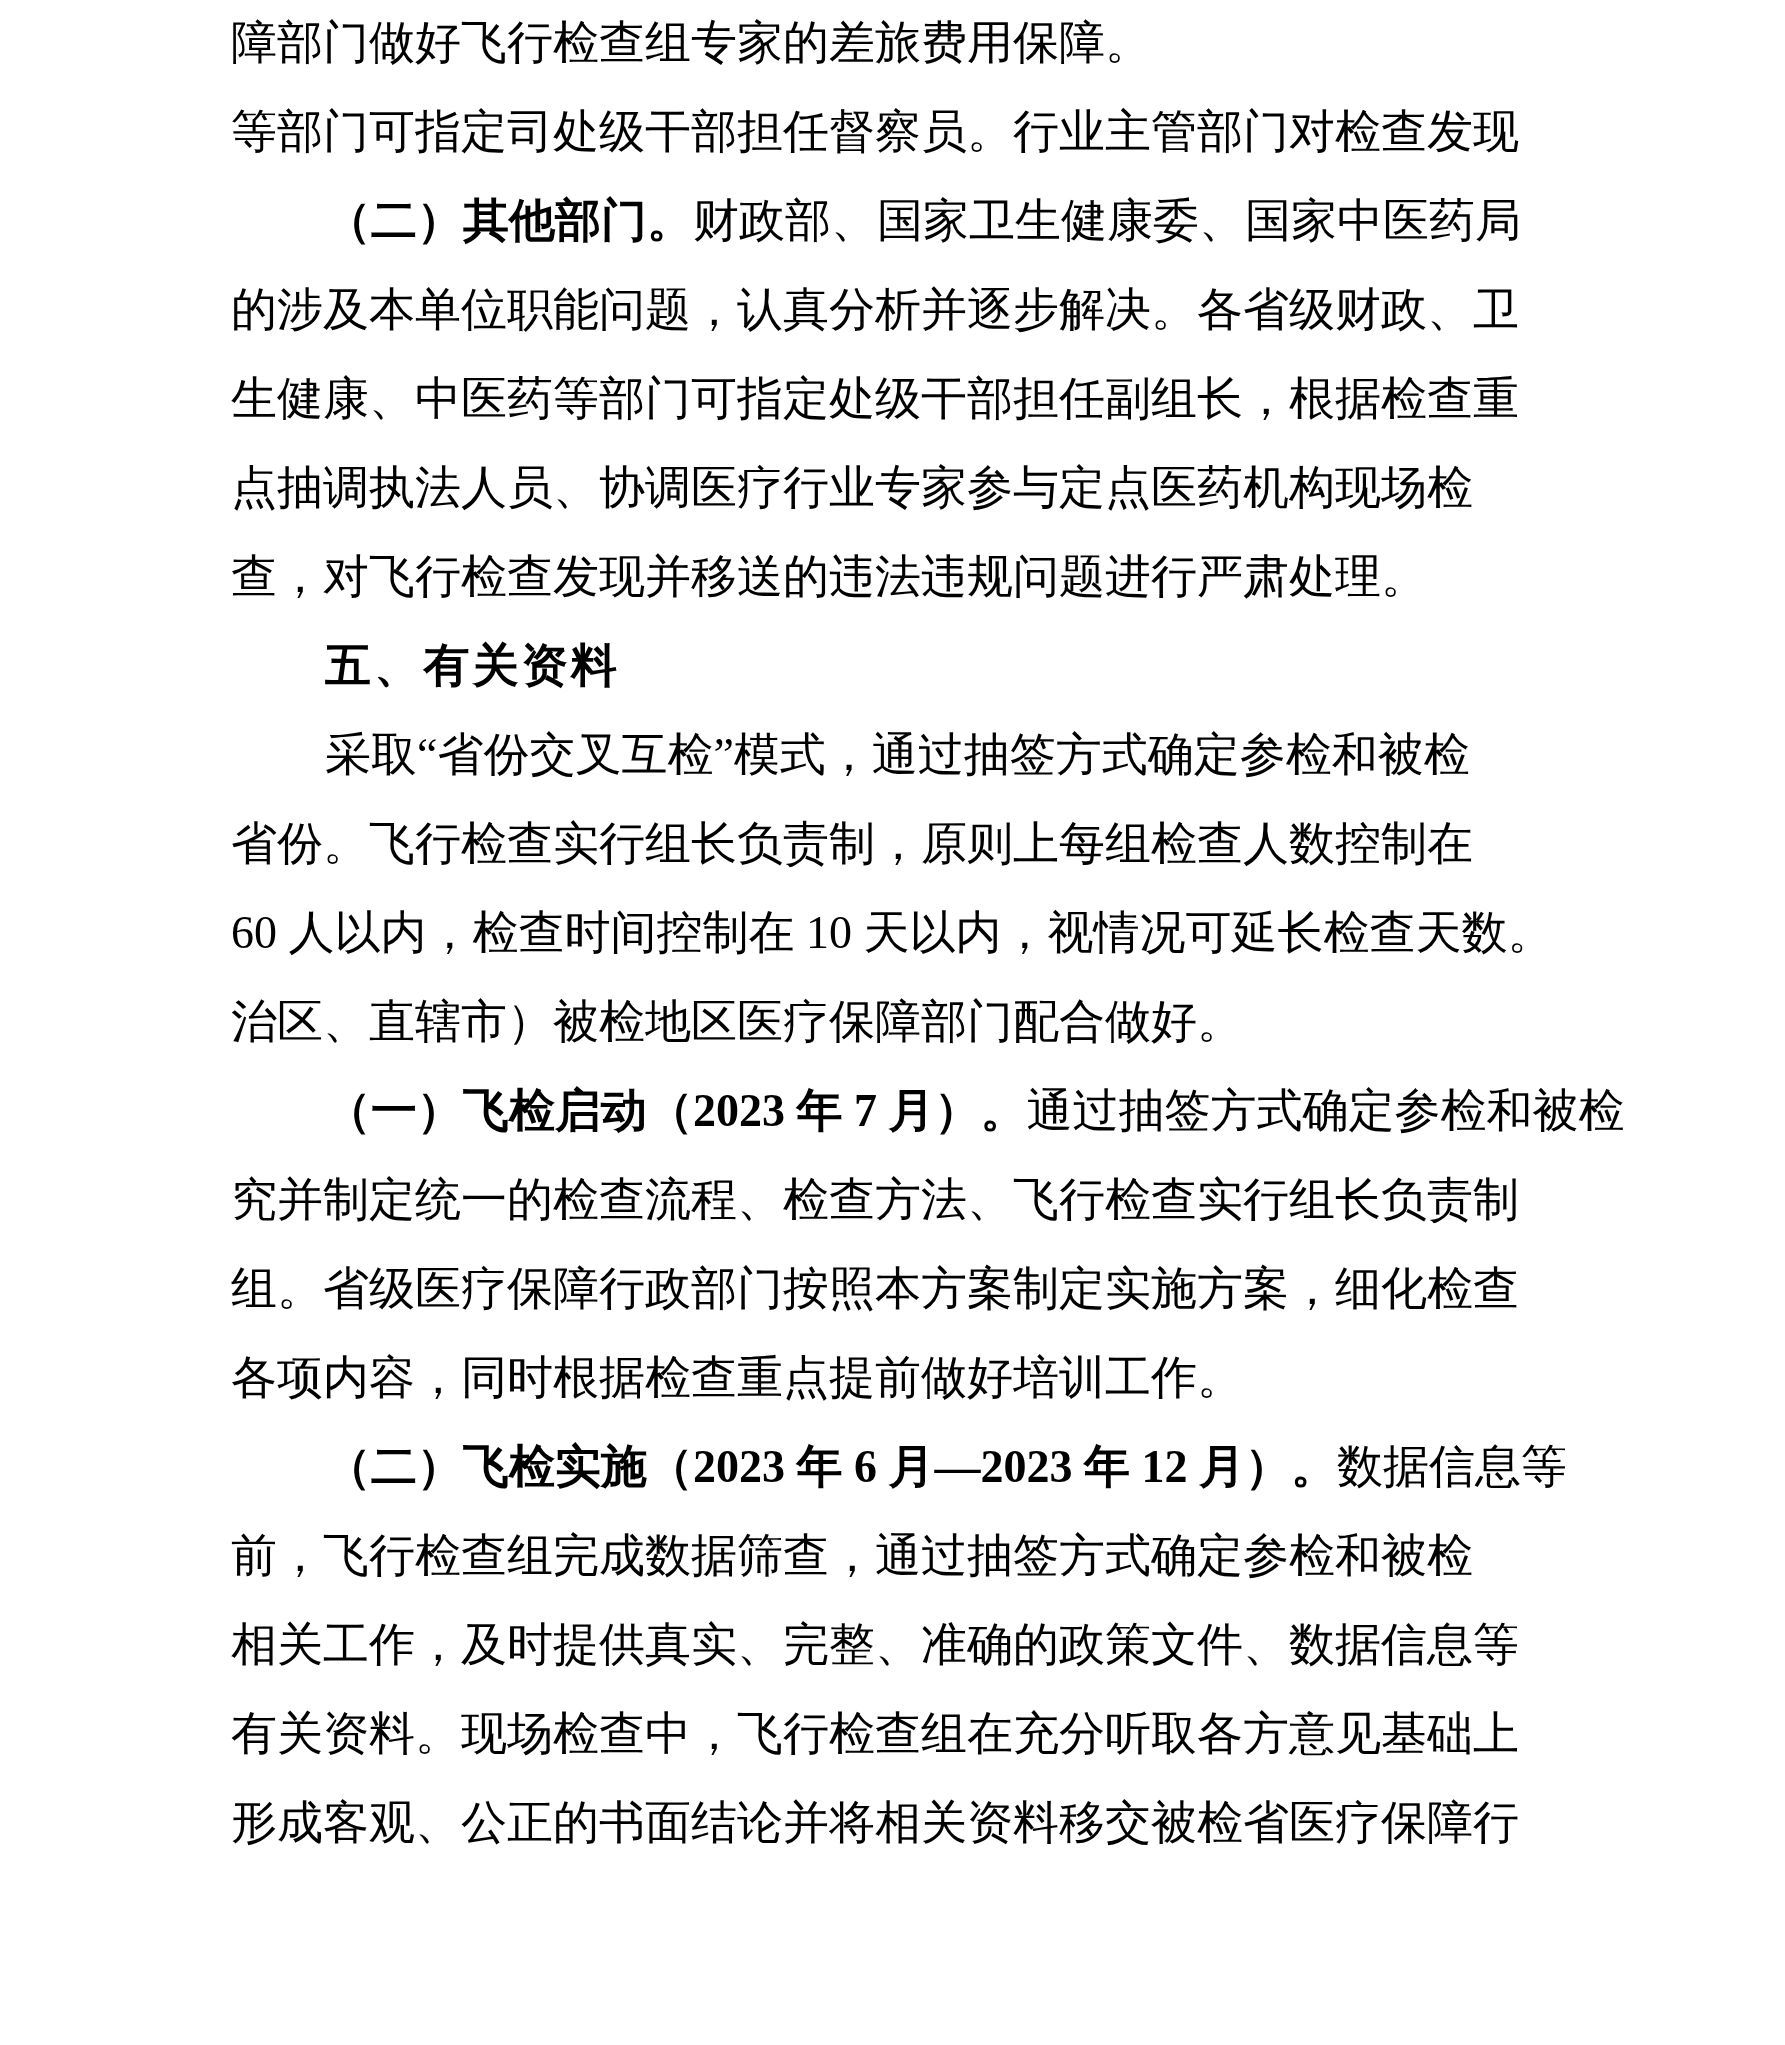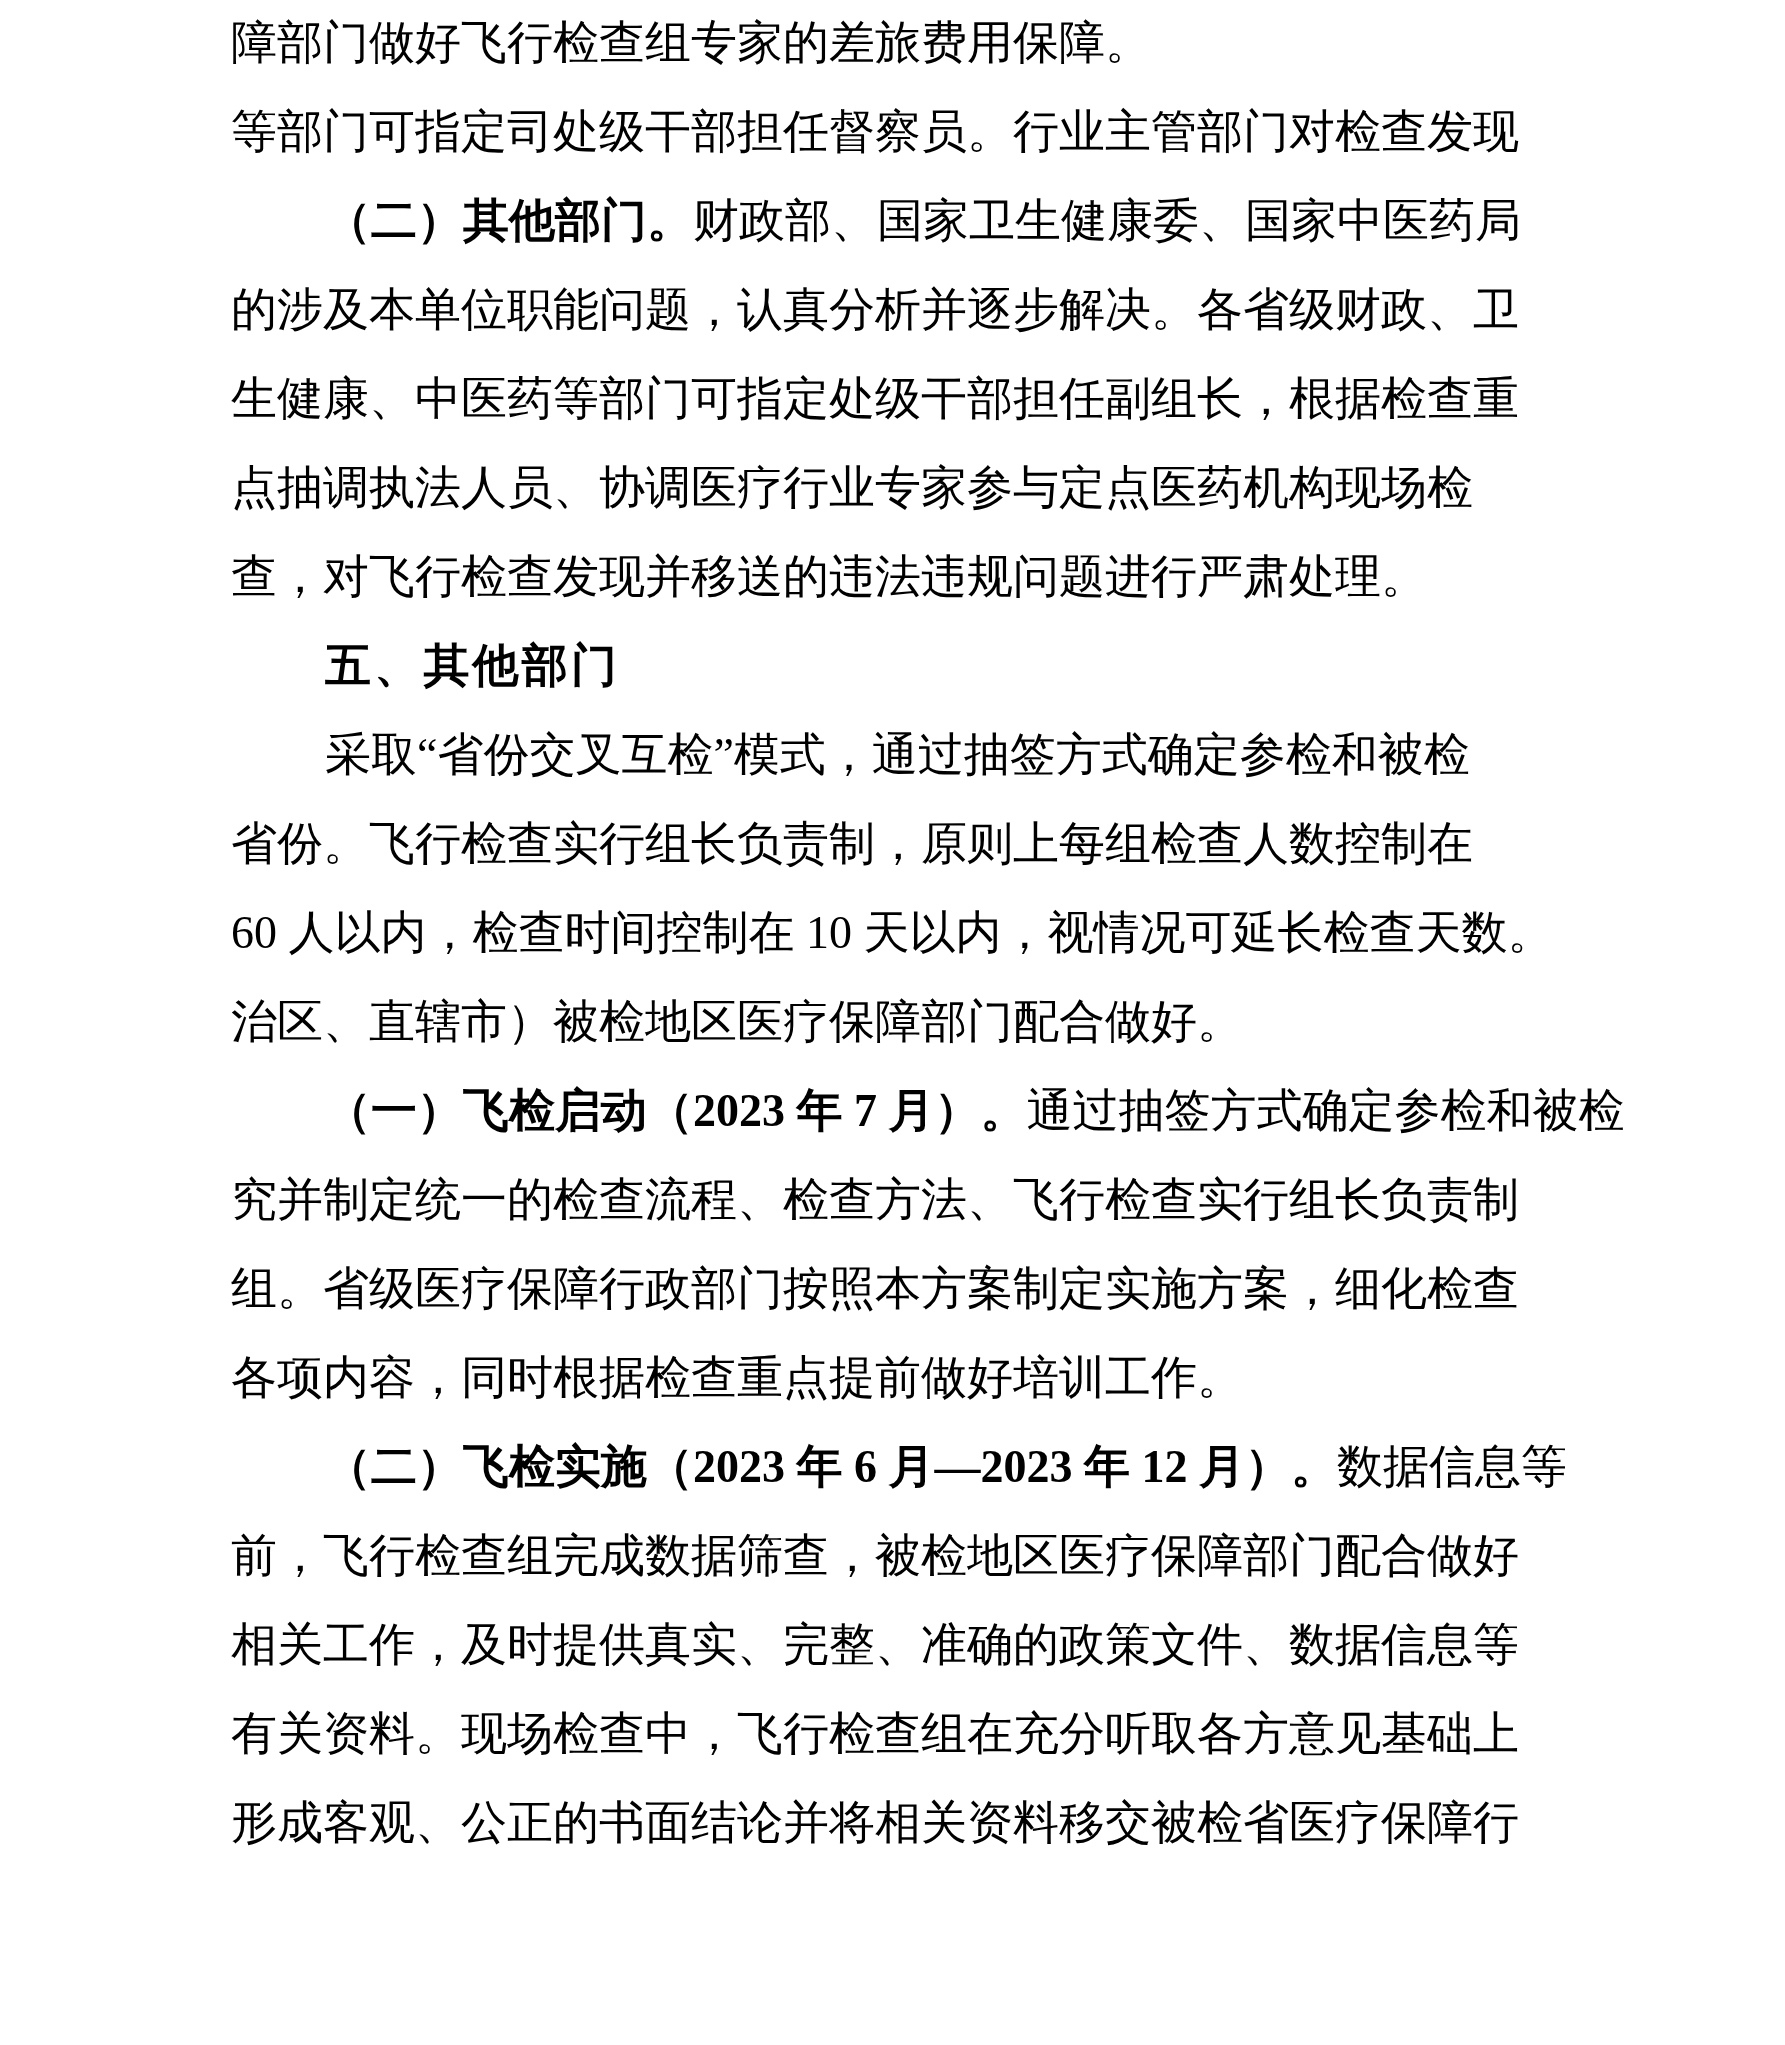--- a/index.html
+++ b/index.html
@@ -55,42 +55,42 @@
     <div class="line indent"><span class="lead">（二）其他部门。</span><span>财政部、国家卫生健康委、国家中医药局</span></div>
 
     <div class="line"><span>的涉及本单位职能问题，认真分析并逐步解决。各省级财政、卫</span></div>
 
     <div class="line"><span>生健康、中医药等部门可指定处级干部担任副组长，根据检查重</span></div>
 
     <div class="line"><span>点抽调执法人员、协调医疗行业专家参与定点医药机构现场检</span></div>
 
     <div class="line"><span>查，对飞行检查发现并移送的违法违规问题进行严肃处理。</span></div>
 
-    <div class="line indent"><span class="heading-text">五、其他部门</span></div>
+    <div class="line indent"><span class="heading-text">五、有关资料</span></div>
 
     <div class="line indent"><span>采取“省份交叉互检”模式，通过抽签方式确定参检和被检</span></div>
 
     <div class="line"><span>省份。飞行检查实行组长负责制，原则上每组检查人数控制在</span></div>
 
     <div class="line"><span>60 人以内，检查时间控制在 10 天以内，视情况可延长检查天数。</span></div>
 
 
     <div class="line"><span>治区、直辖市）被检地区医疗保障部门配合做好。</span></div>
 
     <div class="line indent"><span class="lead">（一）飞检启动（2023 年 7 月）。</span><span>通过抽签方式确定参检和被检</span></div>
 
     <div class="line"><span>究并制定统一的检查流程、检查方法、飞行检查实行组长负责制</span></div>
 
     <div class="line"><span>组。省级医疗保障行政部门按照本方案制定实施方案，细化检查</span></div>
 
     <div class="line"><span>各项内容，同时根据检查重点提前做好培训工作。</span></div>
 
     <div class="line indent"><span class="lead">（二）飞检实施（2023 年 6 月—2023 年 12 月）。</span><span>数据信息等</span></div>
 
-    <div class="line"><span>前，飞行检查组完成数据筛查，被检地区医疗保障部门配合做好</span></div>
+    <div class="line"><span>前，飞行检查组完成数据筛查，通过抽签方式确定参检和被检</span></div>
 
     <div class="line"><span>相关工作，及时提供真实、完整、准确的政策文件、数据信息等</span></div>
 
     <div class="line"><span>有关资料。现场检查中，飞行检查组在充分听取各方意见基础上</span></div>
 
     <div class="line"><span>形成客观、公正的书面结论并将相关资料移交被检省医疗保障行</span></div>
 
   </div>
 
   <div class="footer">— 6 —</div>

